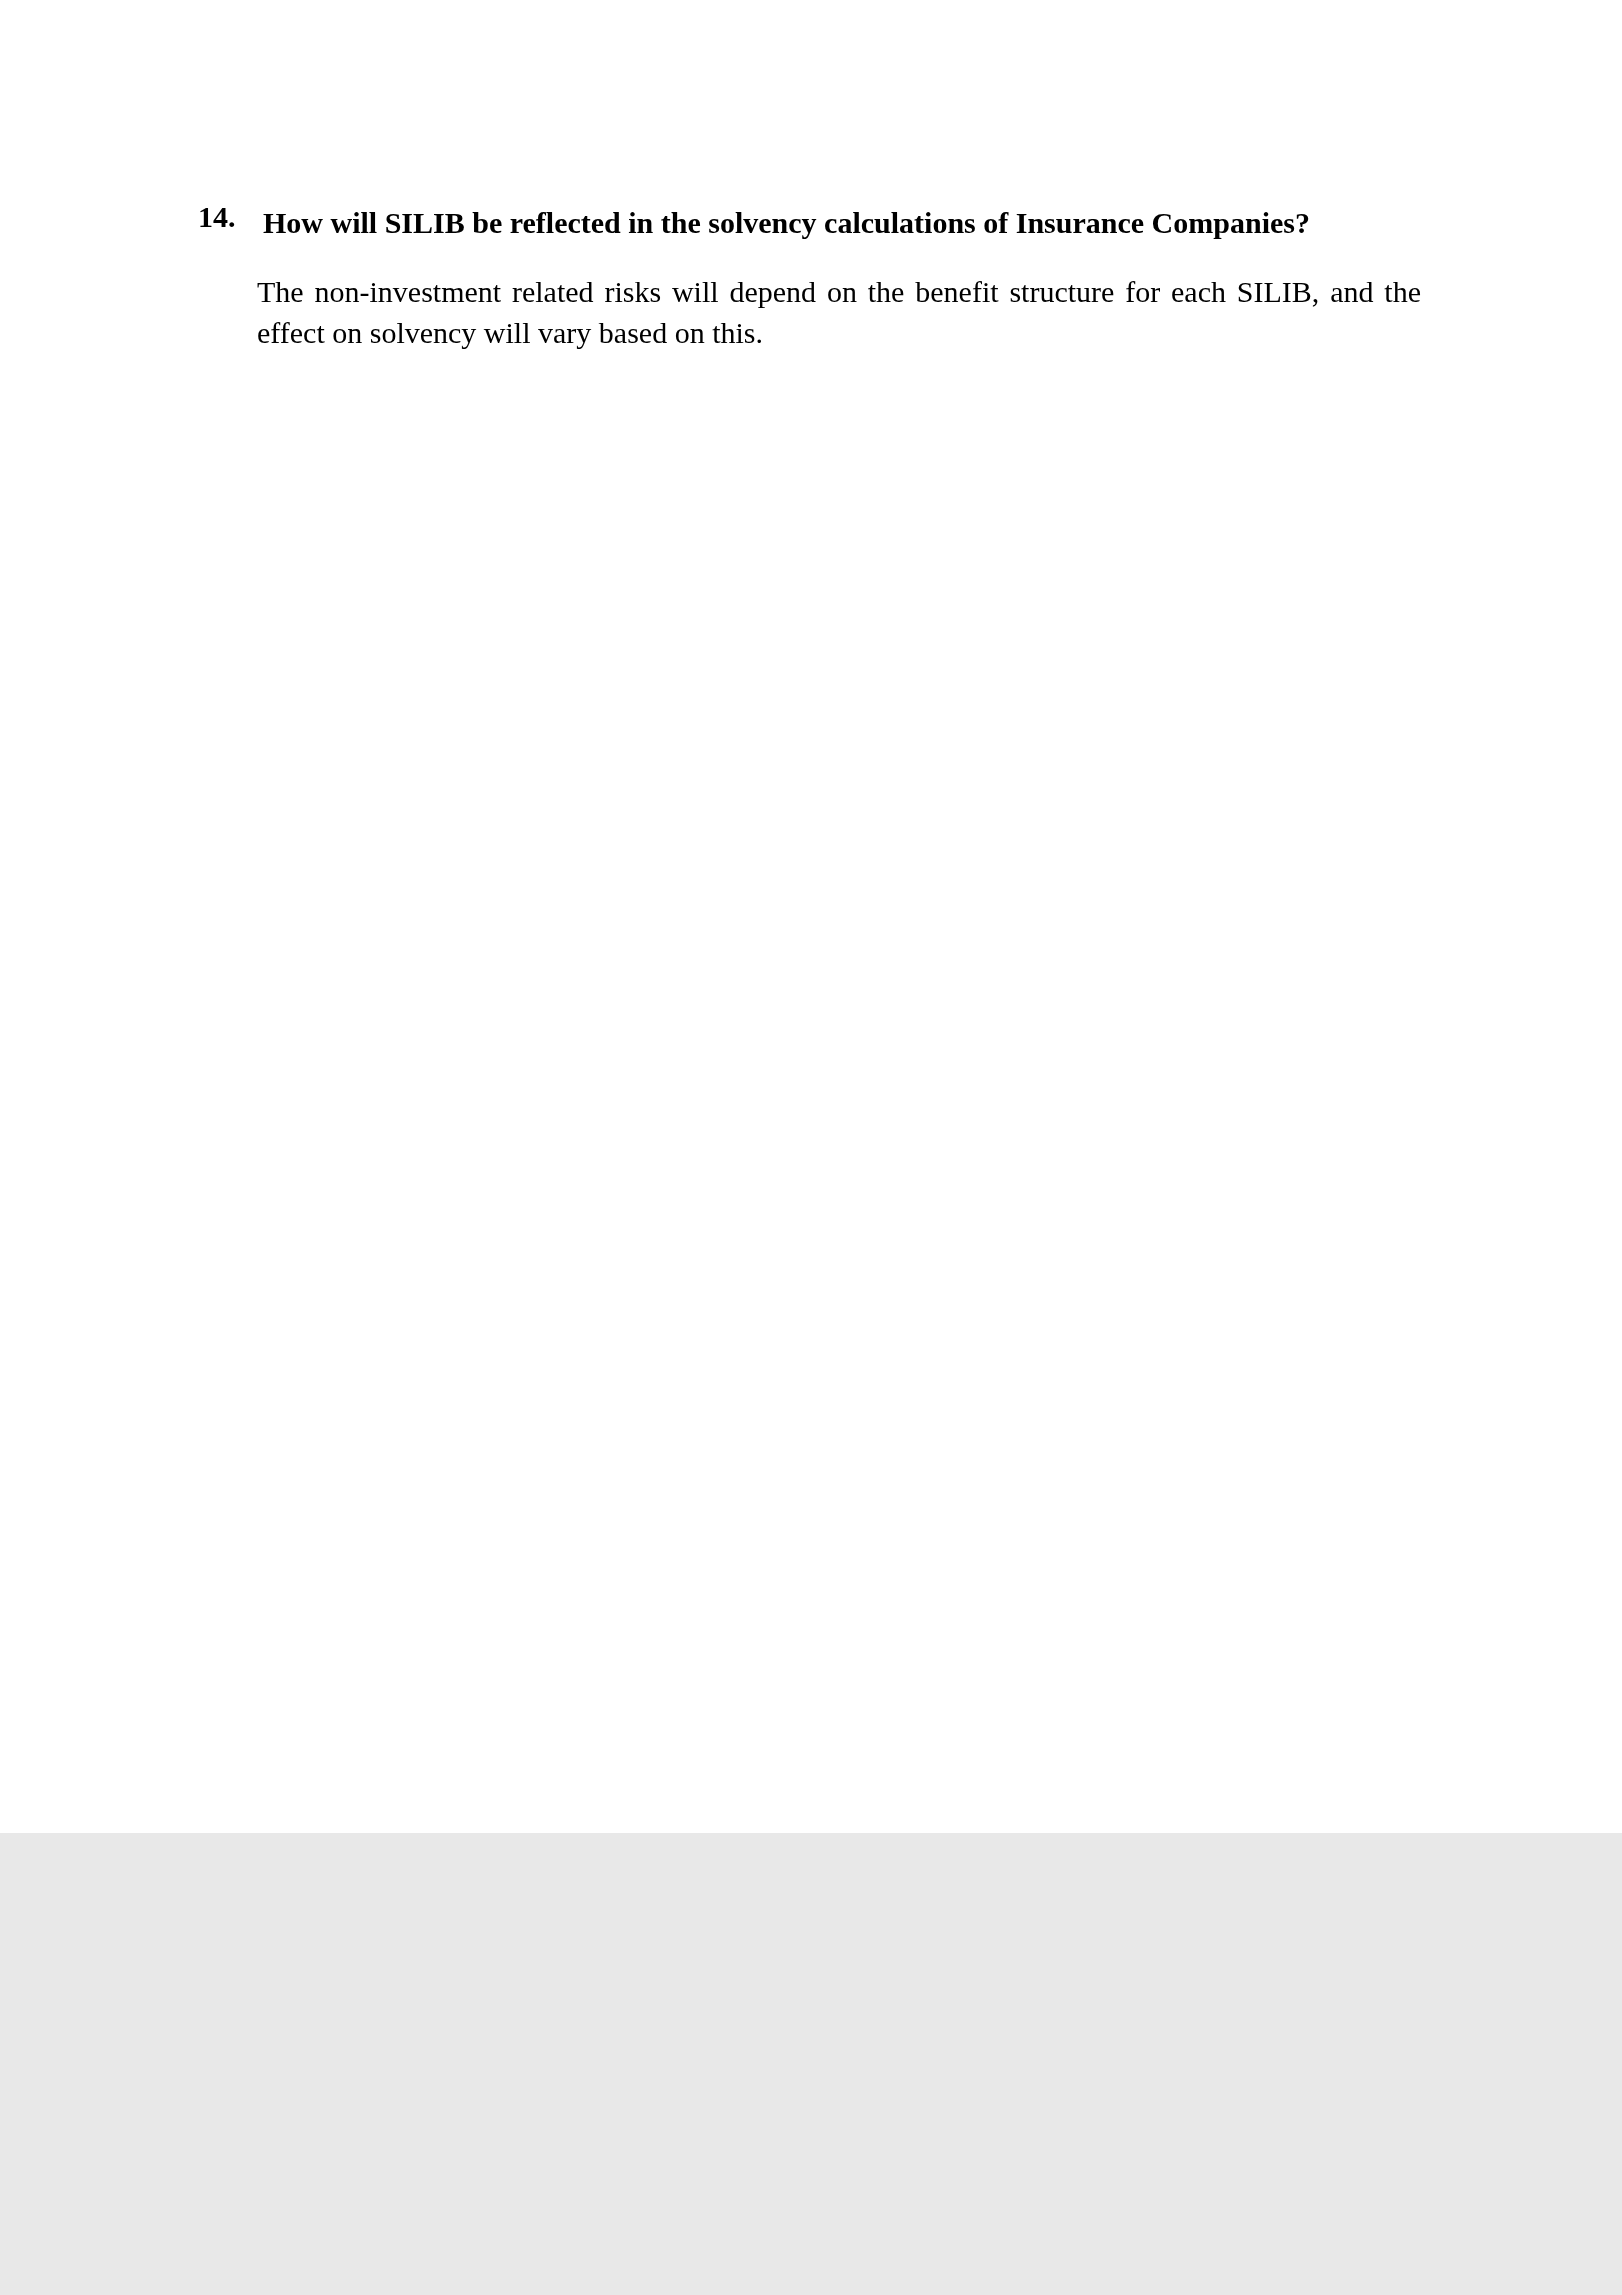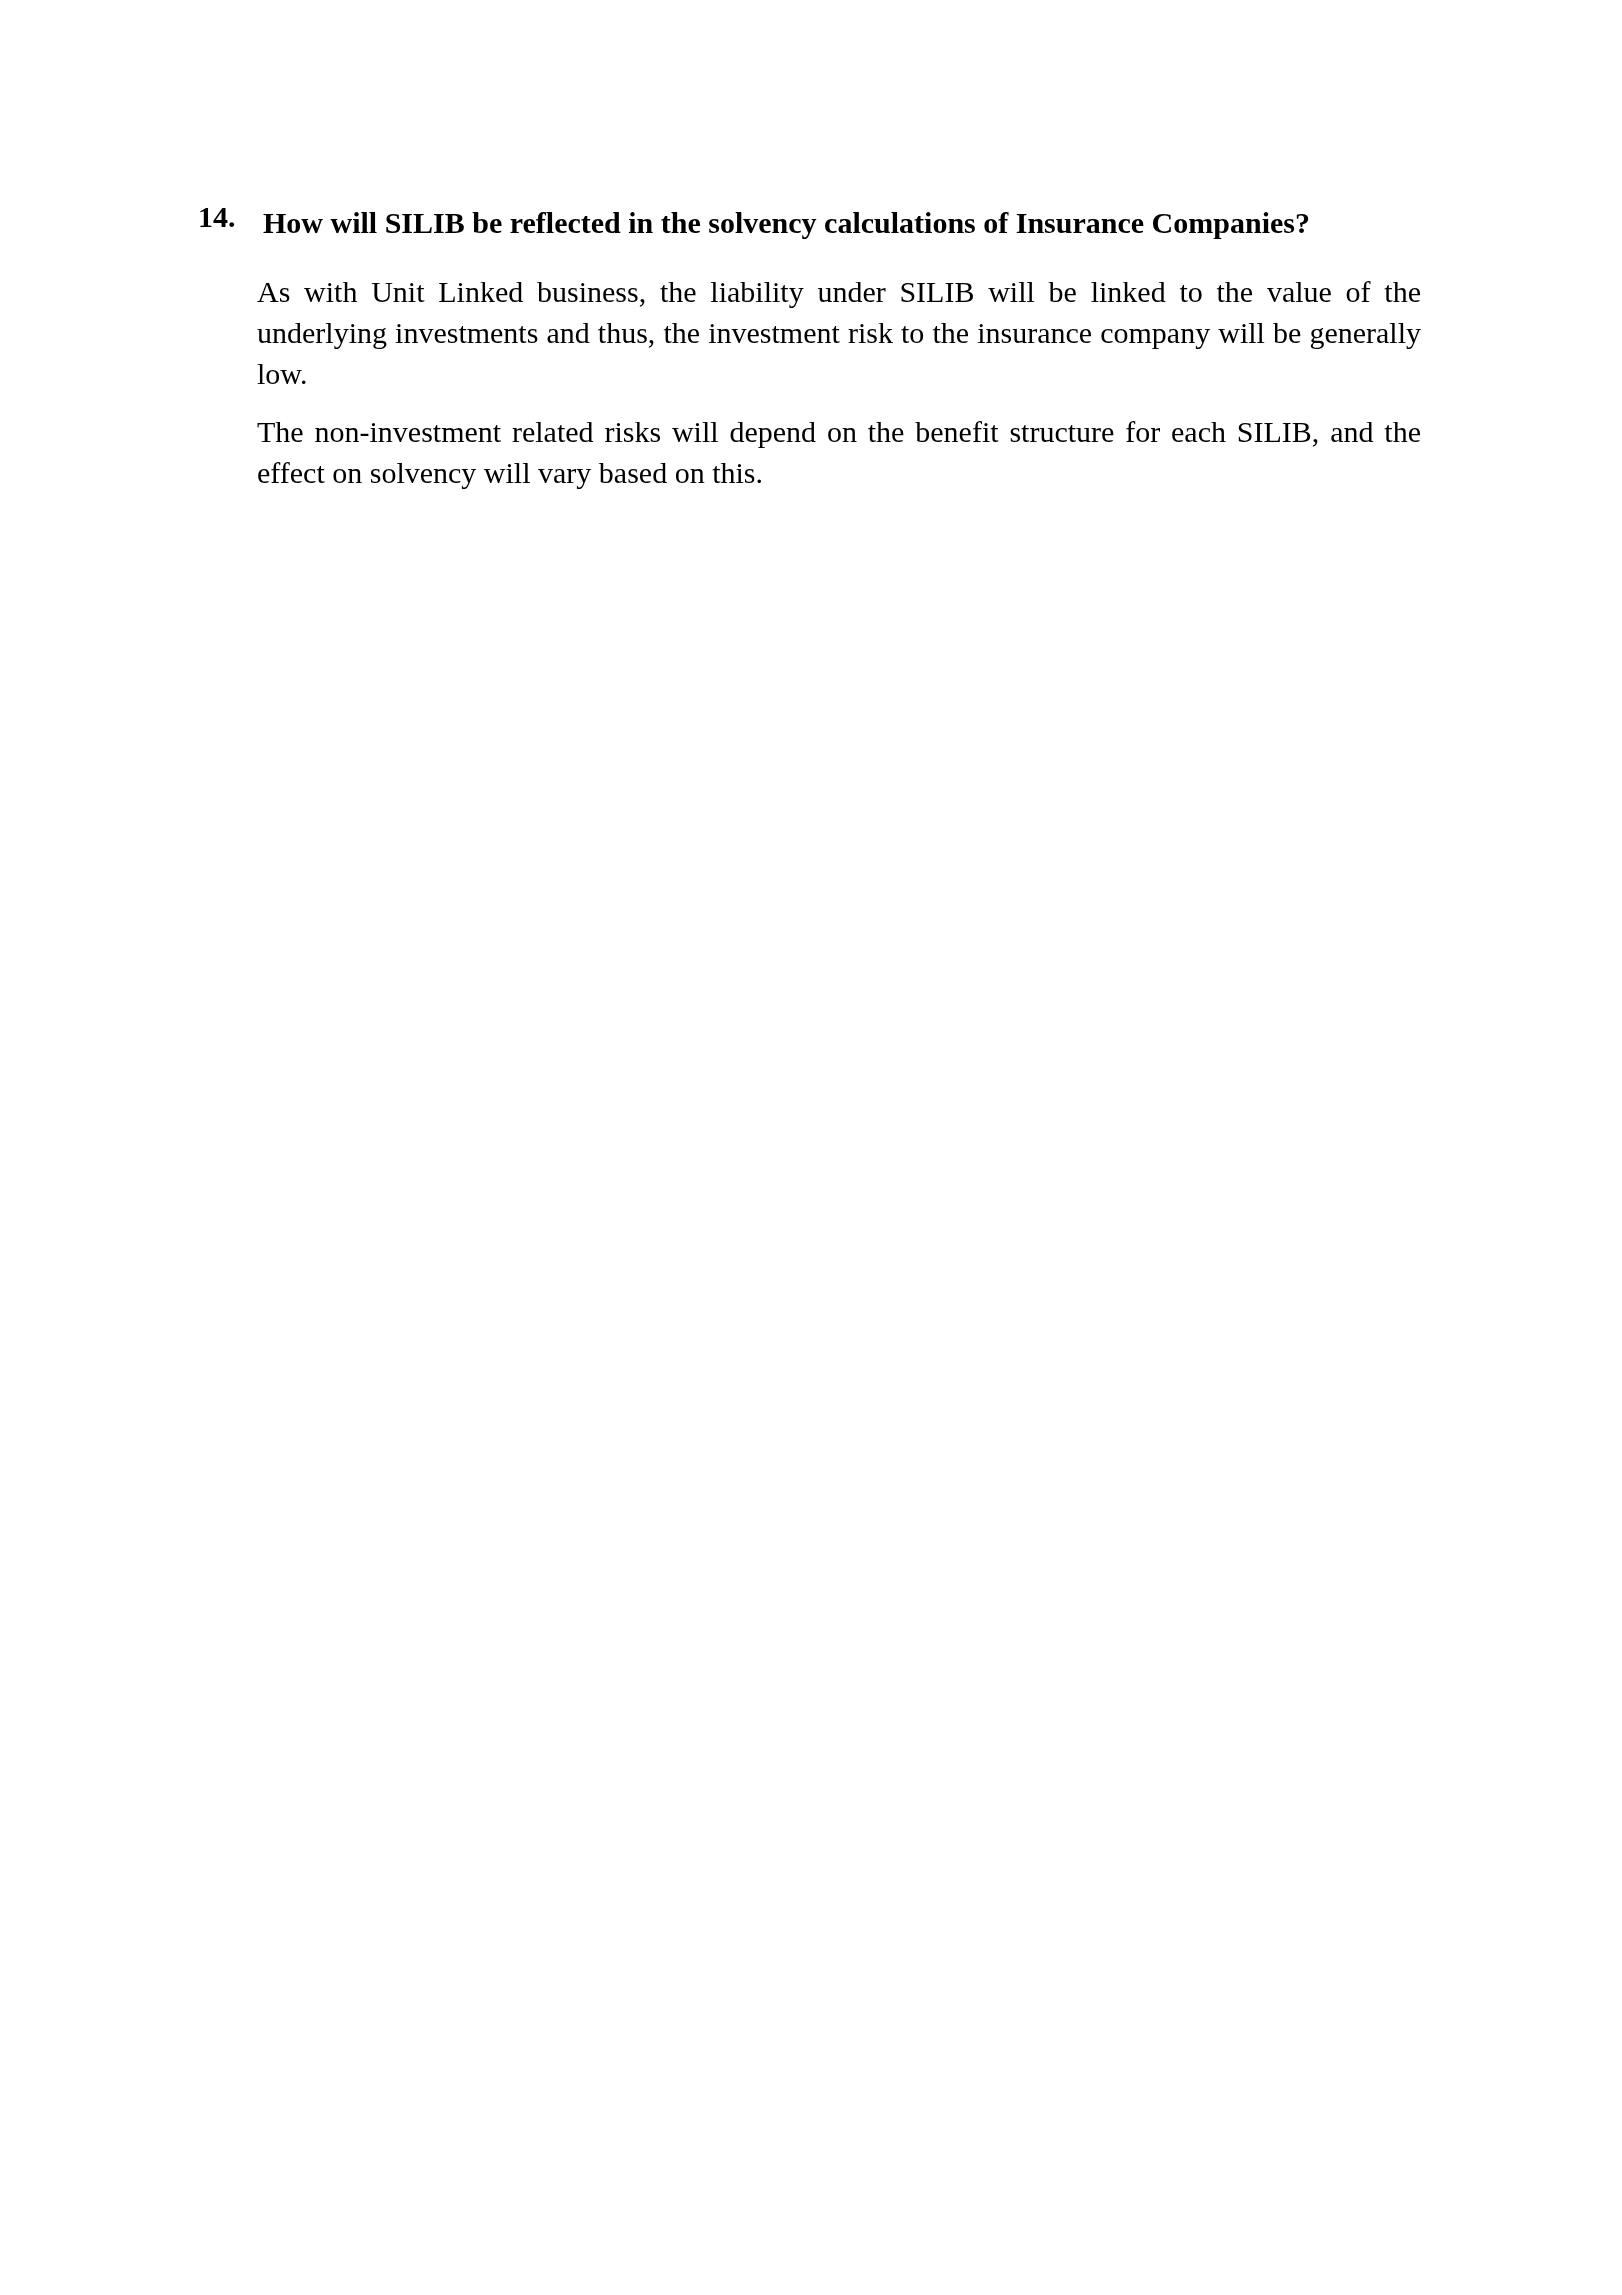--- a/index.html
+++ b/index.html
@@ -3,21 +3,21 @@
 <meta charset="utf-8">
 <style>
   html, body {
     margin: 0;
     padding: 0;
     background: #e8e8e8;
   }
   .page {
     position: relative;
     width: 1622px;
-    height: 2295px;
+    height: 1833px;
     background: #ffffff;
     color: #000000;
     font-family: "Liberation Serif", "DejaVu Serif", serif;
     overflow: hidden;
     box-sizing: border-box;
   }
   .content {
     position: absolute;
     top: 196px;
     left: 198px;
@@ -58,19 +58,18 @@
 
 <div class="page">
   <div class="content">
 
     <div class="question-heading">
       <span class="q-num">14.</span>
       <h1 class="q-title">How will SILIB be reflected in the solvency calculations of Insurance Companies?</h1>
     </div>
 
     <div class="body-paragraphs">
-      <p>As with Unit Linked business, the liability under SILIB will be linked to the value of the underlying investments and thus, the investment risk to the insurance company will be generally low.</p>
       <p>The non-investment related risks will depend on the benefit structure for each SILIB, and the effect on solvency will vary based on this.</p>
     </div>
 
   </div>
 </div>
 
 
 </body></html>

